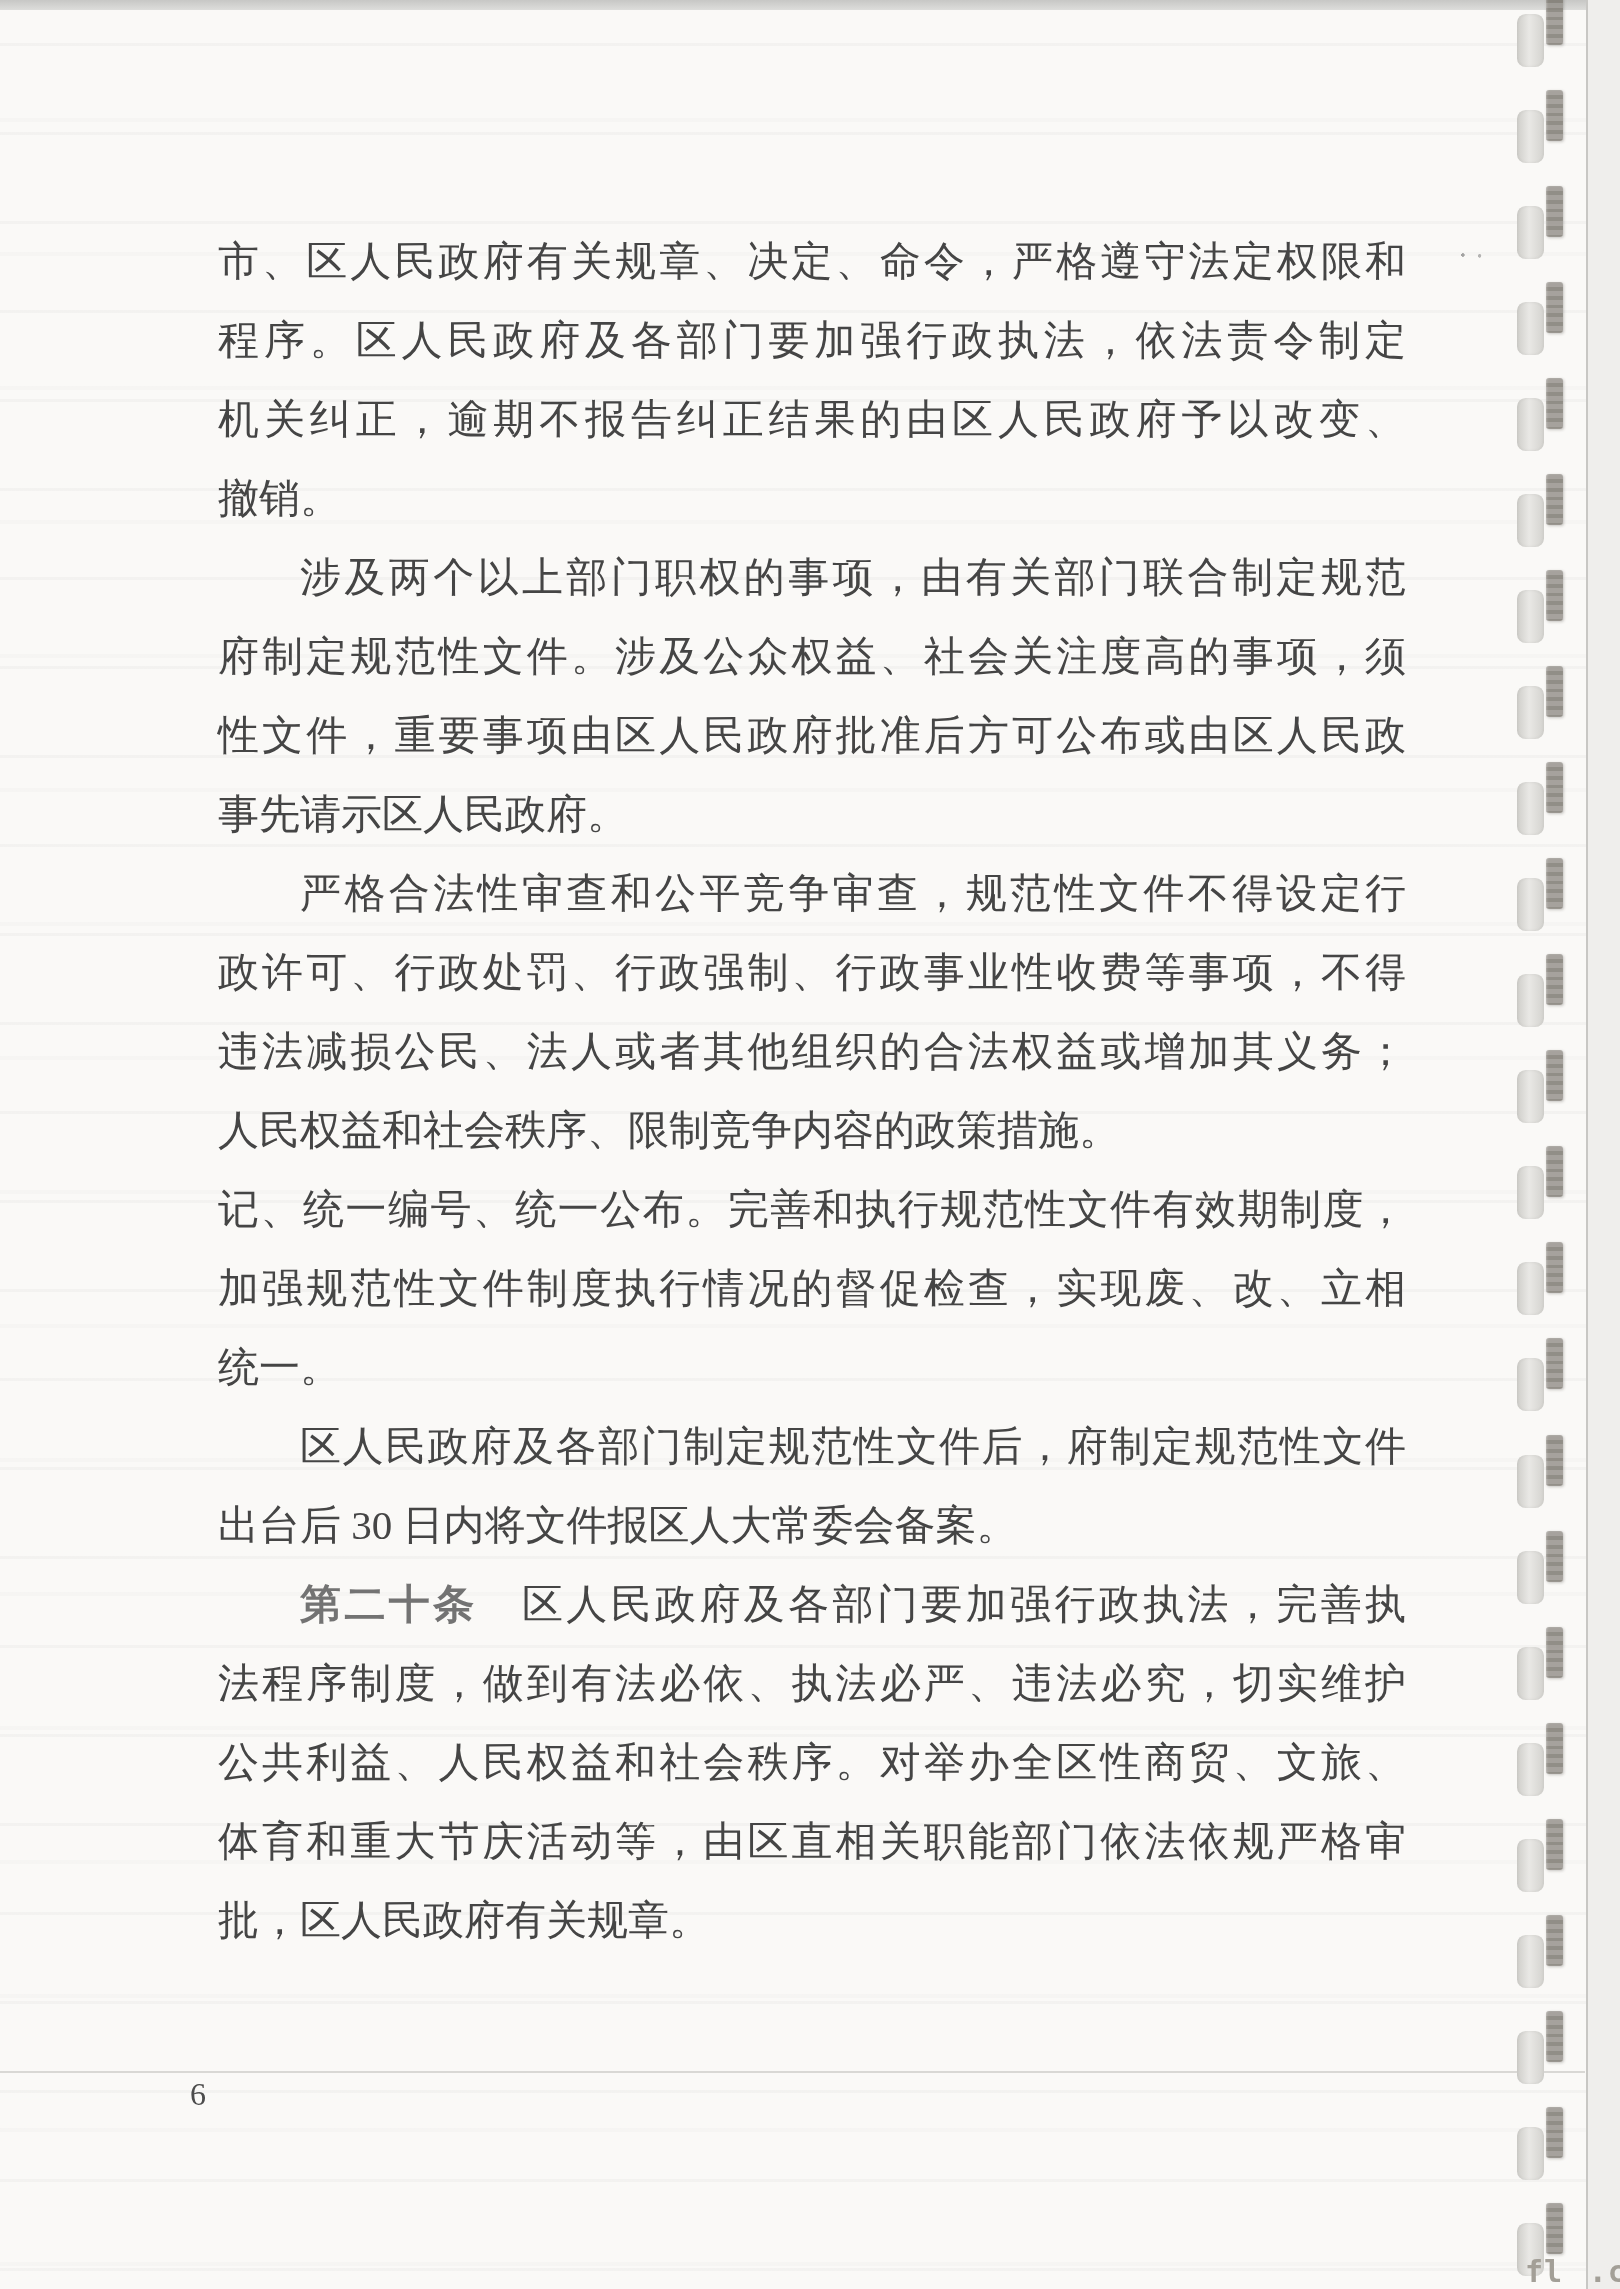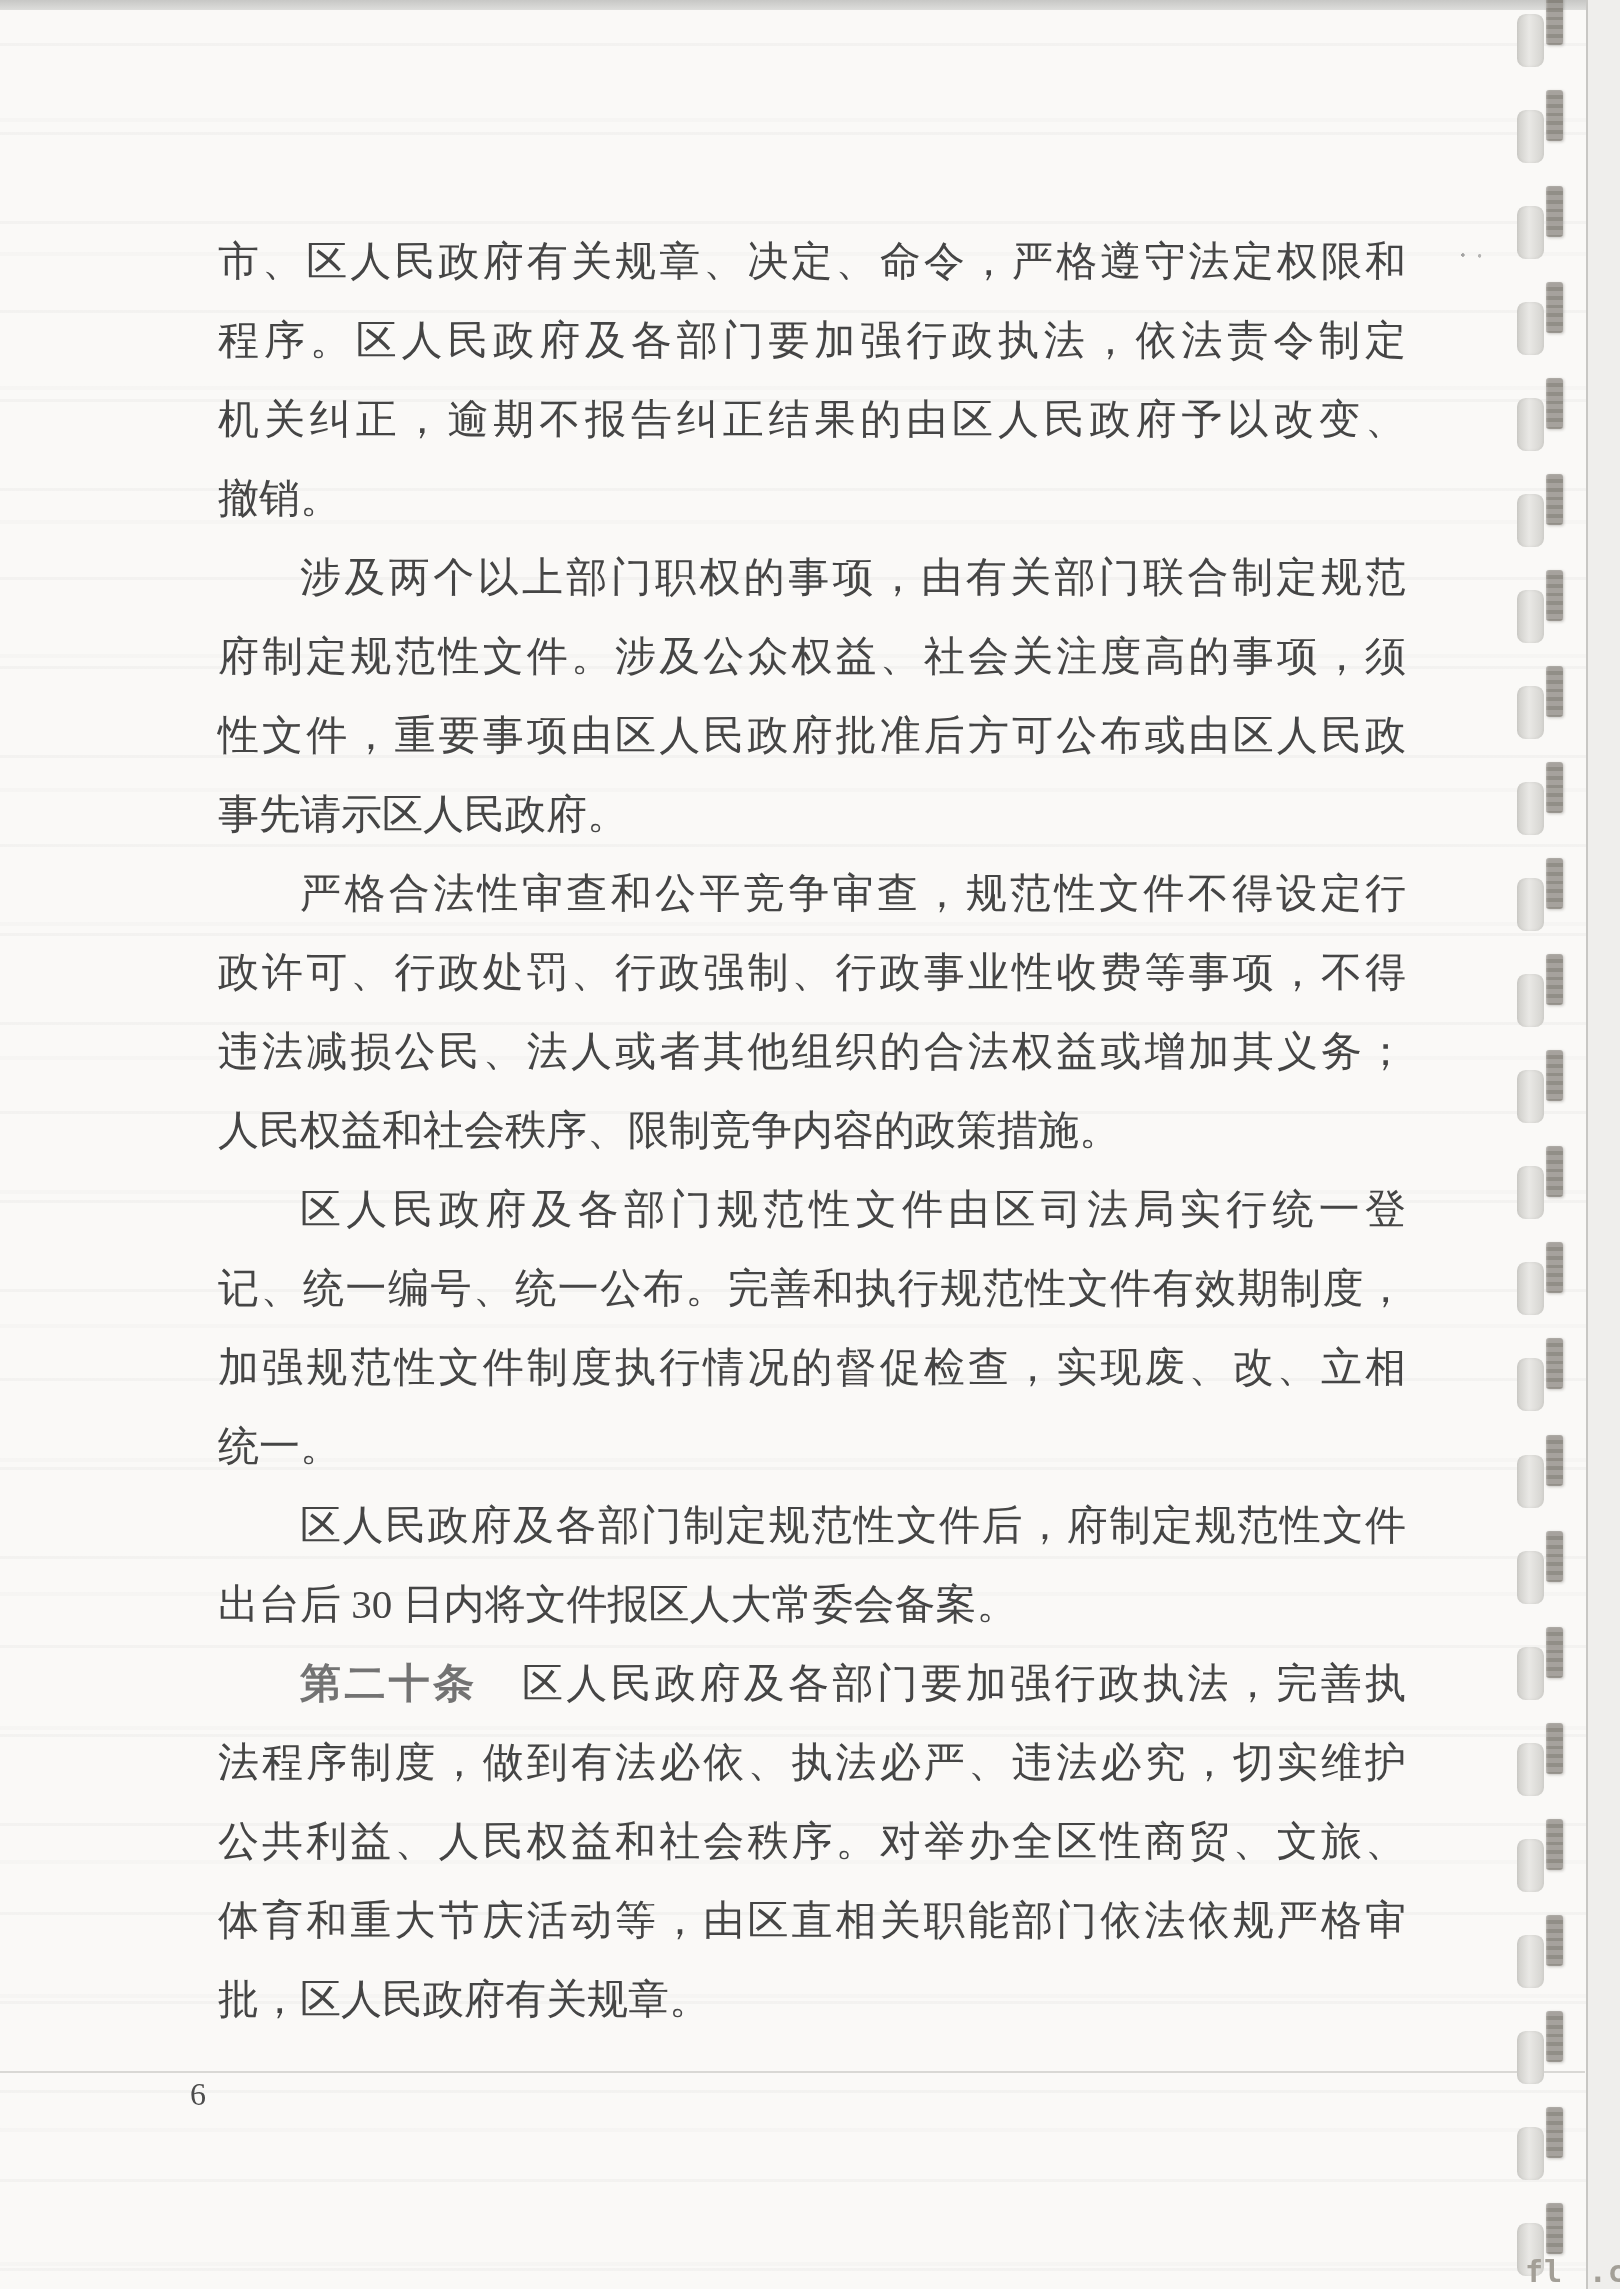--- a/index.html
+++ b/index.html
@@ -109,21 +109,20 @@
   <div class="ln">机关纠正，逾期不报告纠正结果的由区人民政府予以改变、</div>
   <div class="ln end">撤销。</div>
   <div class="ln ind">涉及两个以上部门职权的事项，由有关部门联合制定规范</div>
   <div class="ln">府制定规范性文件。涉及公众权益、社会关注度高的事项，须</div>
   <div class="ln">性文件，重要事项由区人民政府批准后方可公布或由区人民政</div>
   <div class="ln end">事先请示区人民政府。</div>
   <div class="ln ind">严格合法性审查和公平竞争审查，规范性文件不得设定行</div>
   <div class="ln">政许可、行政处罚、行政强制、行政事业性收费等事项，不得</div>
   <div class="ln">违法减损公民、法人或者其他组织的合法权益或增加其义务；</div>
   <div class="ln end">人民权益和社会秩序、限制竞争内容的政策措施。</div>
-  <div class="ln ind">区人民政府及各部门规范性文件由区司法局实行统一登</div>
   <div class="ln">记、统一编号、统一公布。完善和执行规范性文件有效期制度，</div>
   <div class="ln">加强规范性文件制度执行情况的督促检查，实现废、改、立相</div>
   <div class="ln end">统一。</div>
   <div class="ln ind">区人民政府及各部门制定规范性文件后，府制定规范性文件</div>
   <div class="ln end">出台后 30 日内将文件报区人大常委会备案。</div>
   <div class="ln ind">
     <span class="term">第二十条</span><span>　区人民政府及各部门要加强行政执法，完善执</span>
   </div>
   <div class="ln">法程序制度，做到有法必依、执法必严、违法必究，切实维护</div>
   <div class="ln">公共利益、人民权益和社会秩序。对举办全区性商贸、文旅、</div>

